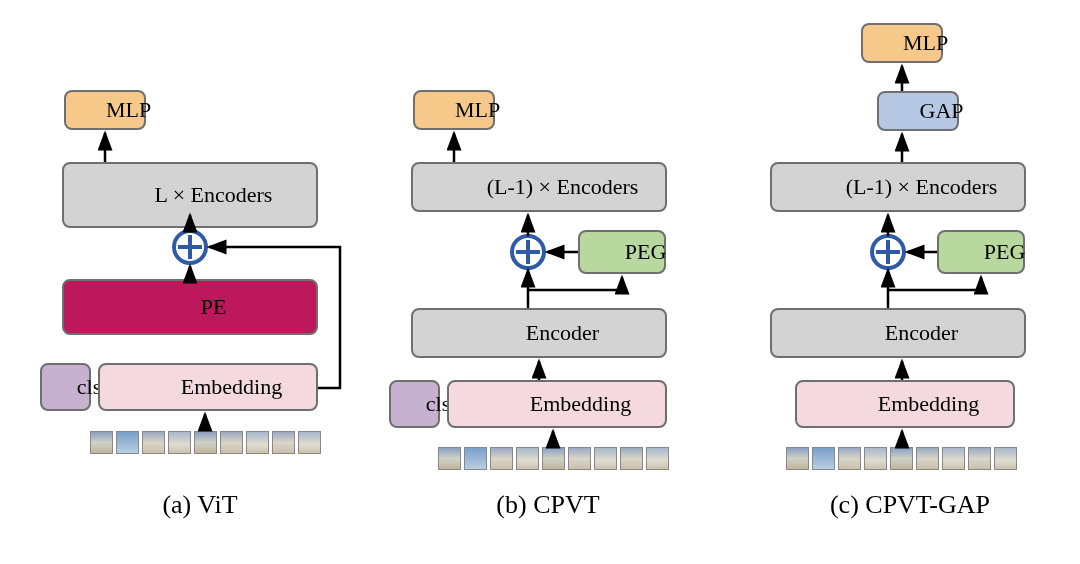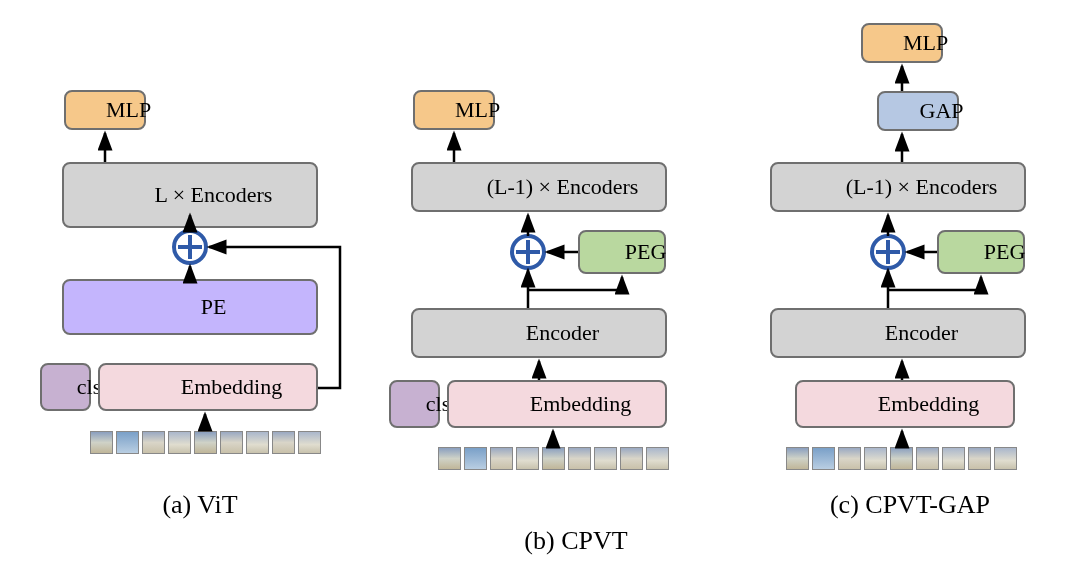--- a/index.html
+++ b/index.html
@@ -63,21 +63,21 @@
 <div class="canvas">
 
   <div class="box" style="left:64px; top:90px; width:82px; height:40px; background:#f6c88a;">
     <span>MLP</span>
   </div>
 
   <div class="box" style="left:62px; top:162px; width:256px; height:66px; background:#d3d3d3;">
     <span>L × Encoders</span>
   </div>
 
-  <div class="box" style="left:62px; top:279px; width:256px; height:56px; background:#c4b5fd;">
+  <div class="box" style="left:62px; top:279px; width:256px; height:56px; background:#be185d;">
     <span>PE</span>
   </div>
 
   <div class="box" style="left:40px; top:363px; width:50px; height:48px; background:#c7b1d1;">
     <span>cls</span>
   </div>
   <div class="box" style="left:98px; top:363px; width:220px; height:48px; background:#f4d9de;">
     <span>Embedding</span>
   </div>
 
@@ -123,21 +123,21 @@
       <div class="patch sky"></div>
       <div class="patch facade"></div>
     <div class="patch stone"></div>
       <div class="patch build"></div>
       <div class="patch facade"></div>
     <div class="patch stone"></div>
       <div class="patch facade"></div>
       <div class="patch stone"></div>
   </div>
 
-  <div class="caption" style="left:476px; top:490px; width:200px;margin-top:36px;">(b)  CPVT</div>
+  <div class="caption" style="left:448px; top:490px; width:200px;">(b)  CPVT</div>
 
   <div class="box" style="left:861px; top:23px; width:82px; height:40px; background:#f6c88a;">
     <span>MLP</span>
   </div>
 
   <div class="box" style="left:861px; top:91px; width:82px; height:40px; background:#b6c8e3;margin-left:16px;">
     <span>GAP</span>
   </div>
 
   <div class="box" style="left:770px; top:162px; width:256px; height:50px; background:#d3d3d3;">

